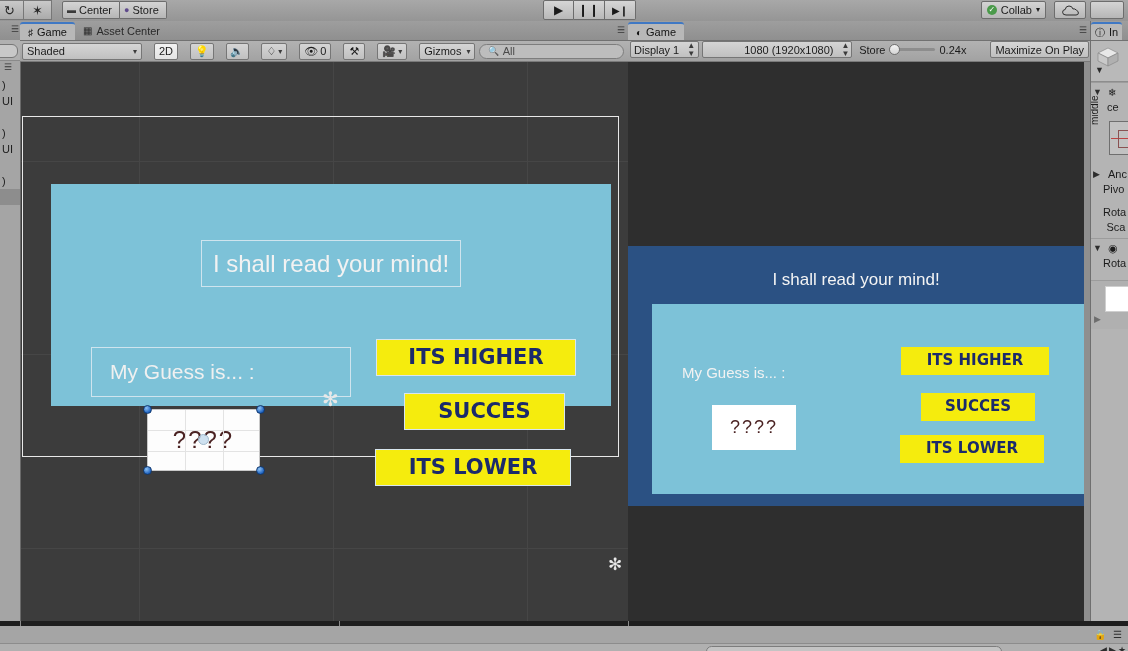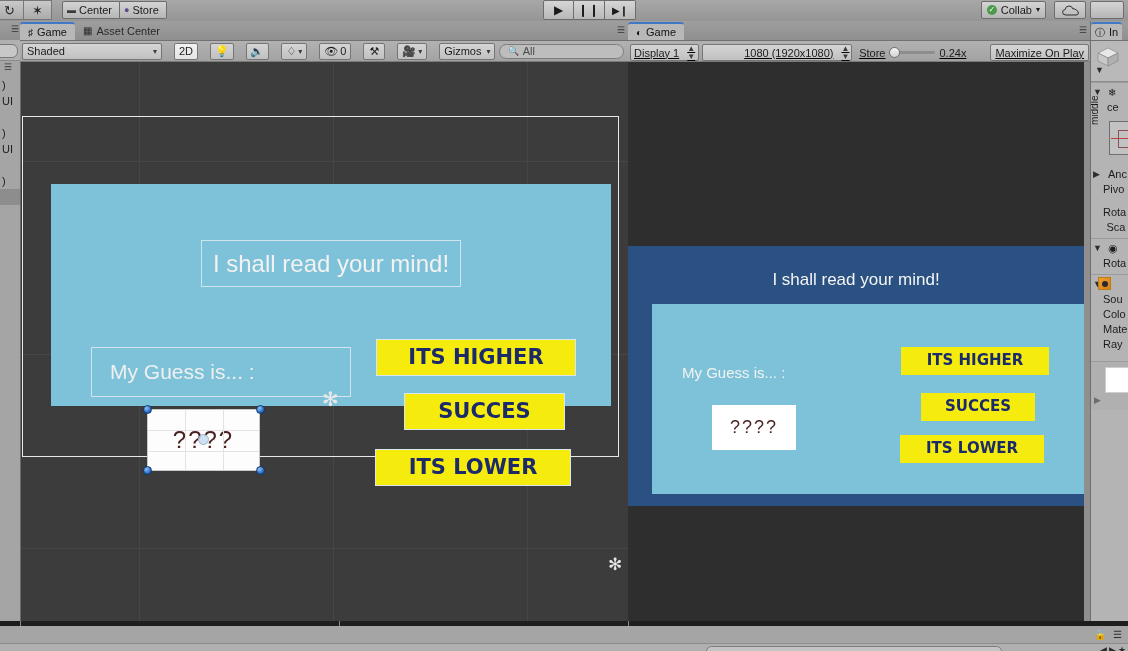--- a/index.html
+++ b/index.html
@@ -326,23 +326,22 @@
   .game-panel {
     position: absolute;
     left: 628px; top: 21px;
     width: 462px; height: 600px;
     background: #a5a5a5;
   }
   .game-toolbar {
     height: 20px;
     background: linear-gradient(#b2b2b2,#a2a2a2);
     border-bottom: 1px solid #7a7a7a;
-    display: flex; align-items: flex-end;
+    display: flex; align-items: flex-start;
     padding: 0 2px;
-    text-decoration: underline;
   }
   .gt-drop {
     height: 17px; box-sizing: border-box;
     background: linear-gradient(#d5d5d5,#c0c0c0);
     border: 1px solid #767676; border-radius: 2px;
     font-size: 11px; color: #1b1b1b;
     display: flex; align-items: center;
     padding: 0 3px;
     white-space: nowrap;
   }
@@ -645,21 +644,21 @@
         <span>Game</span>
       </div>
       <div class="tab">
         <span style="font-size:10px;">▦</span>
         <span>Asset Center</span>
       </div>
       <span class="tab-menu-ico">☰</span>
     </div>
 
     <div class="scene-toolbar">
-      <div class="st-drop" style="width:140px;">
+      <div class="st-drop" style="width:120px;">
         <span>Shaded</span>
         <span class="caret">▾</span>
       </div>
       <div class="st-btn on">
         <span>2D</span>
       </div>
       <div class="st-btn">
         <span style="font-size:11px;">💡</span>
       </div>
       <div class="st-btn">
@@ -830,30 +829,20 @@
     </div>
 
     <div class="insp-sect">
       <div class="insp-row">
         <span class="insp-foldout">▼</span>
         <span style="padding-left:10px;font-size:11px;">◉</span>
       </div>
       <div class="insp-row" style="padding-left:12px;">Rota</div>
     </div>
 
-    <div class="insp-sect">
-      <div class="insp-row">
-        <span class="insp-foldout">▼</span>
-        <span style="padding-left:10px;" class="img-ico"></span>
-      </div>
-      <div class="insp-row" style="padding-left:12px;">Sou</div>
-      <div class="insp-row" style="padding-left:12px;">Colo</div>
-      <div class="insp-row" style="padding-left:12px;">Mate</div>
-      <div class="insp-row" style="padding-left:12px;">Ray</div>
-    </div>
 
     <div class="insp-preview">
       <div class="preview-white"></div>
       <span class="preview-tri">▶</span>
     </div>
   </div>
 
   <div class="bottom-strip">
     <div class="bottom-dark"></div>
     <div class="bottom-sep1"></div>

